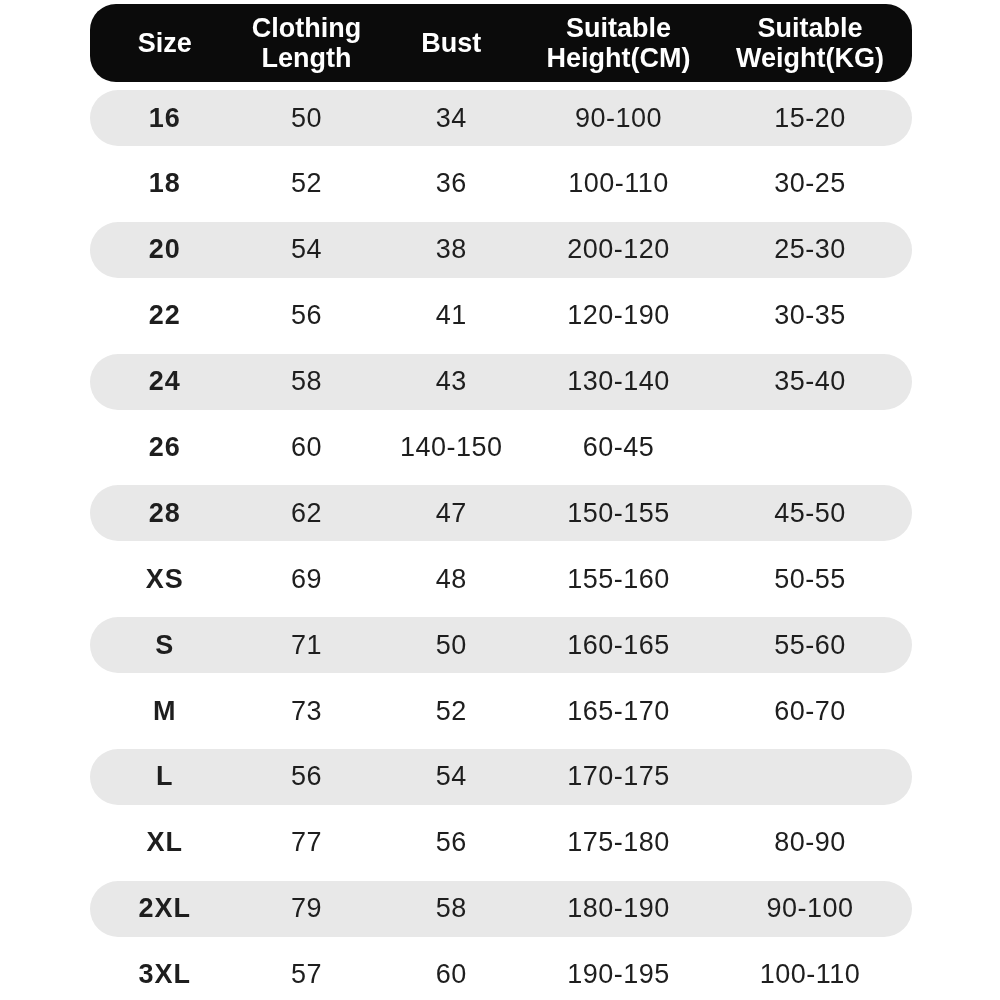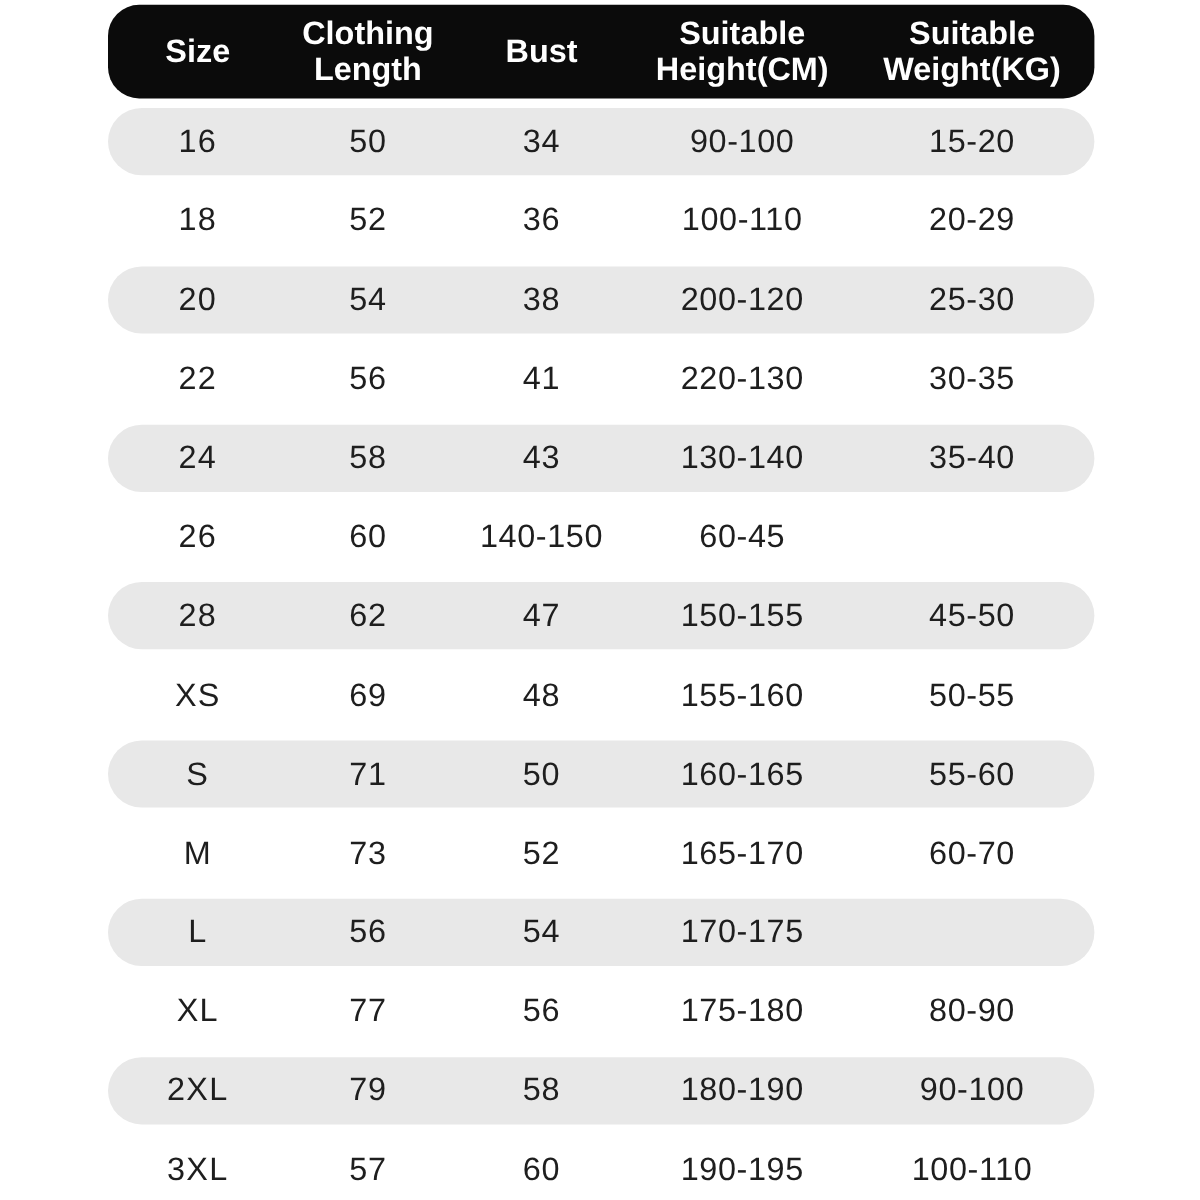--- a/index.html
+++ b/index.html
@@ -57,21 +57,21 @@
     border-radius: 28px;
   }
   .cell {
     text-align: center;
     font-size: 27px;
     color: var(--body-text);
     letter-spacing: 0.5px;
     white-space: nowrap;
   }
   .cell.size-col {
-    font-weight: normal;
+    font-weight: bold;
     letter-spacing: 1px;
   }
 </style>
 </head>
 <body>
 
 <div class="chart-wrap">
 
   <div class="table-header">
     <span class="hcell">Size</span>
@@ -87,34 +87,34 @@
         <span class="cell">50</span>
         <span class="cell">34</span>
         <span class="cell">90-100</span>
         <span class="cell">15-20</span>
       </div>
       <div class="row">
         <span class="cell size-col">18</span>
         <span class="cell">52</span>
         <span class="cell">36</span>
         <span class="cell">100-110</span>
-        <span class="cell">20-29</span>
+        <span class="cell">30-25</span>
       </div>
       <div class="row stripe">
         <span class="cell size-col">20</span>
         <span class="cell">54</span>
         <span class="cell">38</span>
         <span class="cell">200-120</span>
         <span class="cell">25-30</span>
       </div>
       <div class="row">
         <span class="cell size-col">22</span>
         <span class="cell">56</span>
         <span class="cell">41</span>
-        <span class="cell">220-130</span>
+        <span class="cell">120-190</span>
         <span class="cell">30-35</span>
       </div>
       <div class="row stripe">
         <span class="cell size-col">24</span>
         <span class="cell">58</span>
         <span class="cell">43</span>
         <span class="cell">130-140</span>
         <span class="cell">35-40</span>
       </div>
       <div class="row">

